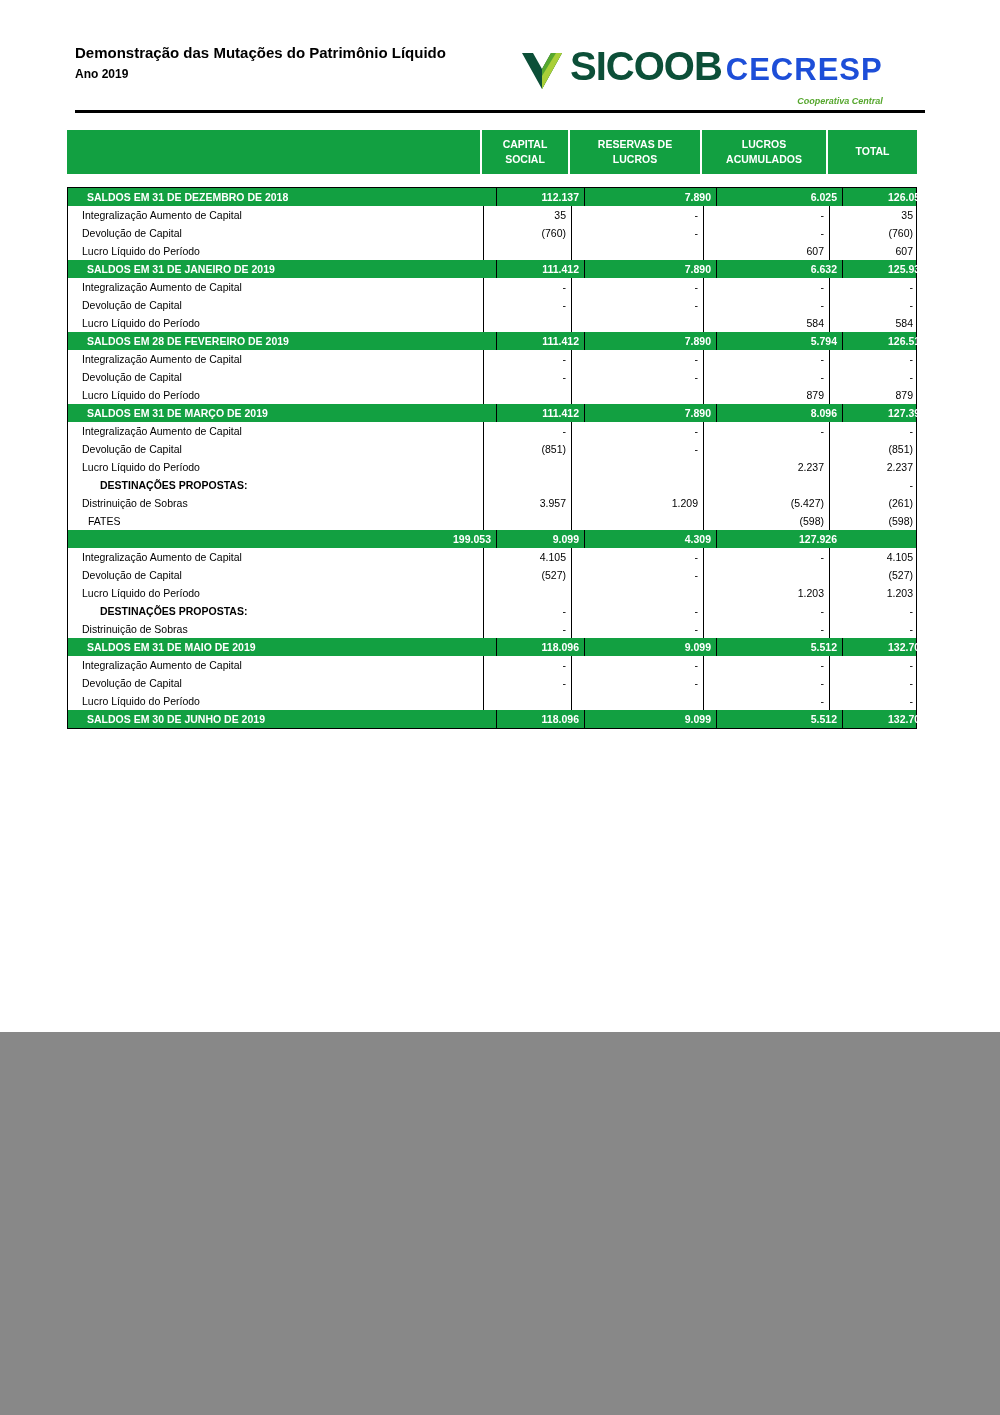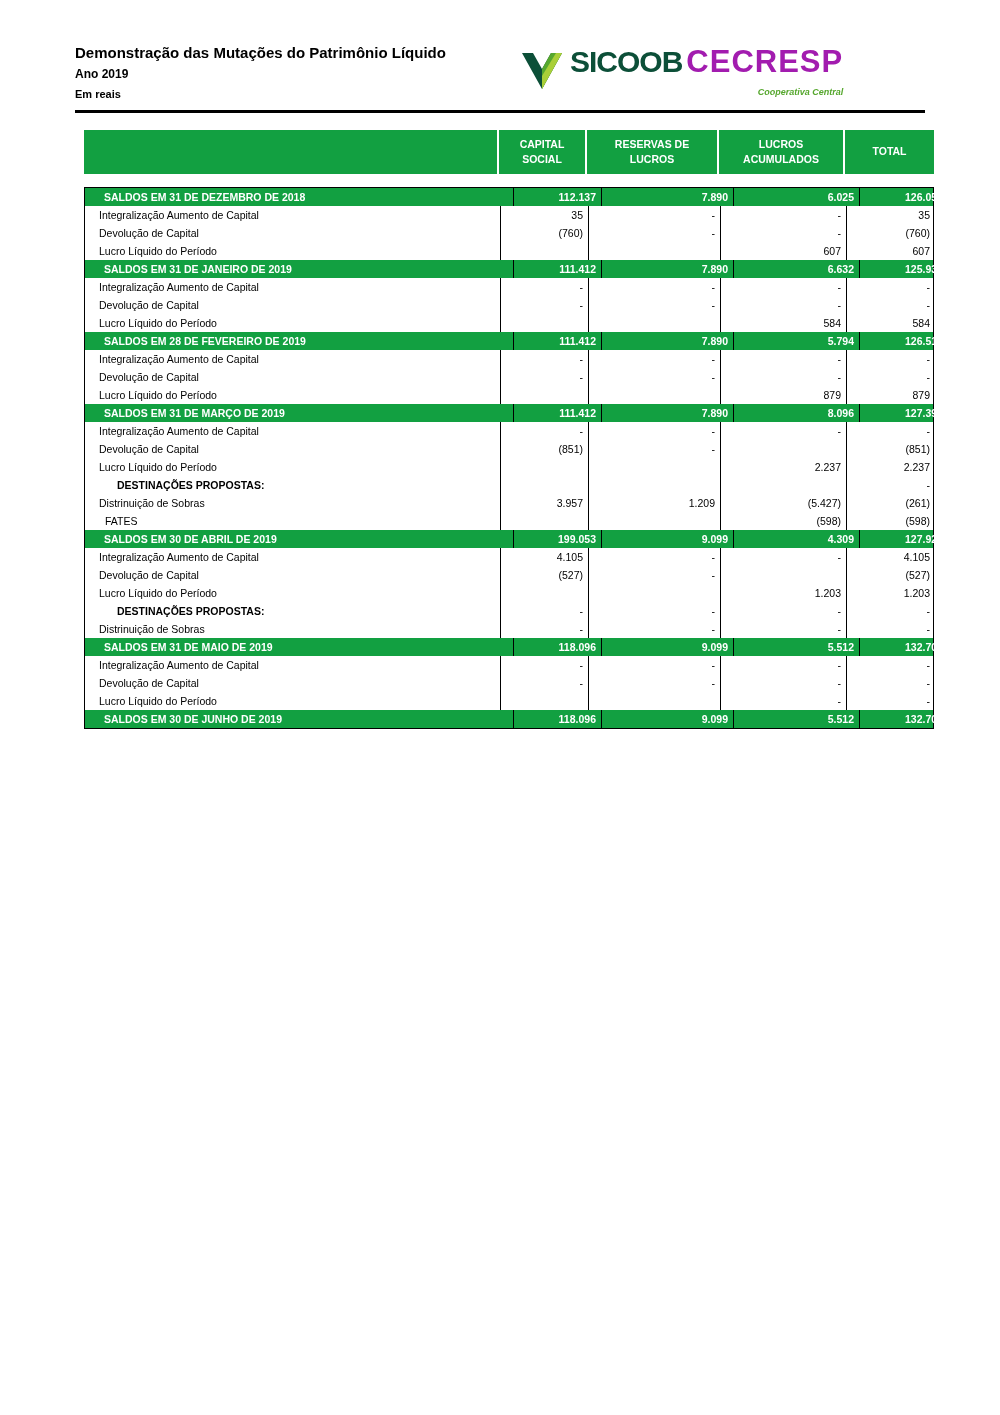--- a/index.html
+++ b/index.html
@@ -1,20 +1,20 @@
 <!DOCTYPE html>
 <html style="--green: #12A041;"><head>
 <meta charset="utf-8">
 <style>
   * { margin: 0; padding: 0; box-sizing: border-box; }
   body { background: #888; }
   .page {
     position: relative;
     width: 1000px;
-    height: 1415px;
+    height: 1032px;
     margin: 0 auto;
     background: #ffffff;
     font-family: "Liberation Sans", sans-serif;
     color: #000;
   }
   
   .header {
     position: absolute;
     left: 75px; top: 44px;
     width: 850px;
@@ -31,27 +31,27 @@
   
   .logo {
     position: absolute;
     left: 445px; top: 2px;
     display: flex;
     align-items: flex-start;
   }
   .logo svg { display: block; margin-top: 3px; }
   .logo-text { margin-left: 6px; }
   .logo-line { display: flex; align-items: baseline; line-height: 1; }
-  .brand  { font-size: 30px; font-weight: 800; color: #0c4f38; letter-spacing: -1px; }
-  .suffix { font-size: 31px; font-weight: 700; color: #a21caf; letter-spacing: 1px; margin-left: 4px; }
+  .brand  { font-size: 40px; font-weight: 800; color: #0c4f38; letter-spacing: -1px; }
+  .suffix { font-size: 31px; font-weight: 700; color: #1d4ed8; letter-spacing: 1px; margin-left: 4px; }
   .tagline { text-align: right; font-size: 9px; font-weight: bold; font-style: italic; color: #56a72e; margin-top: 10px; }
   
   .table {
     position: absolute;
-    left: 84px; top: 130px;
+    left: 67px; top: 130px;
     width: 850px;
     font-size: 10.5px;
   }
   .grid-row { display: grid; grid-template-columns: 415px 88px 132px 126px 89px; }
   .thead { height: 44px; }
   .th {
     background: var(--green);
     color: #fff;
     font-weight: bold;
     display: flex;
@@ -83,21 +83,20 @@
   .tr.detail2 .td.label { padding-left: 20px; }
 </style>
 </head>
 <body>
 
 <div class="page">
 
   <div class="header">
     <div class="doc-title">Demonstração das Mutações do Patrimônio Líquido</div>
     <div class="doc-year">Ano 2019</div>
-    <div class="doc-unit">Em reais</div>
 
     <div class="logo">
       <svg width="44" height="40" viewBox="0 0 44 40">
         <path d="M2 4 L13 4 L22 20 L31 4 L42 4 L22 40 Z" fill="#0c4f38"></path>
         <path d="M22 20 L31 4 L42 4 L22 40 Z" fill="#56a72e"></path>
         <path d="M22 27 L36 4 L42 4 L22 40 Z" fill="#a9cf38"></path>
       </svg>
       <div class="logo-text">
         <div class="logo-line">
           <span class="brand">SICOOB</span>
@@ -249,21 +248,20 @@
           <div class="td num">(261)</div>
         </div>
         <div class="tr grid-row detail2">
           <div class="td label">FATES</div>
           <div class="td num"></div>
           <div class="td num"></div>
           <div class="td num">(598)</div>
           <div class="td num">(598)</div>
         </div>
         <div class="tr grid-row saldo">
-          <div class="td label">SALDOS EM 30 DE ABRIL DE 2019</div>
           <div class="td num">199.053</div>
           <div class="td num">9.099</div>
           <div class="td num">4.309</div>
           <div class="td num">127.926</div>
         </div>
         <div class="tr grid-row detail">
           <div class="td label">Integralização Aumento de Capital</div>
           <div class="td num">4.105</div>
           <div class="td num">-</div>
           <div class="td num">-</div>

